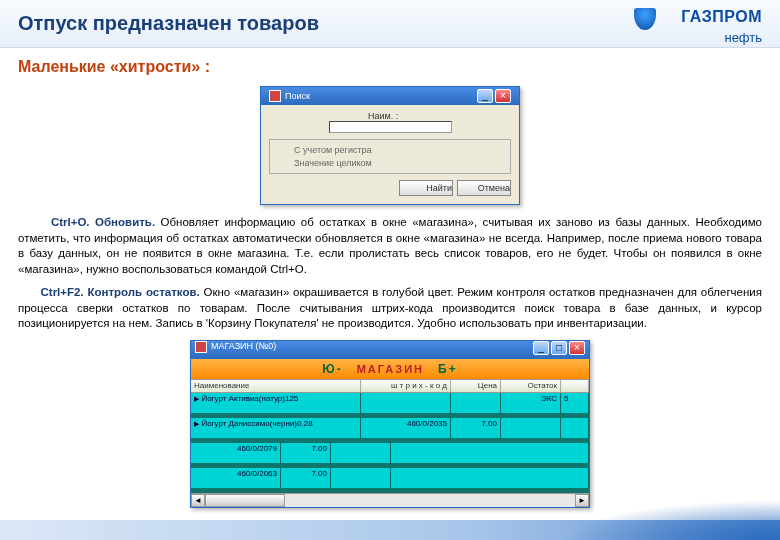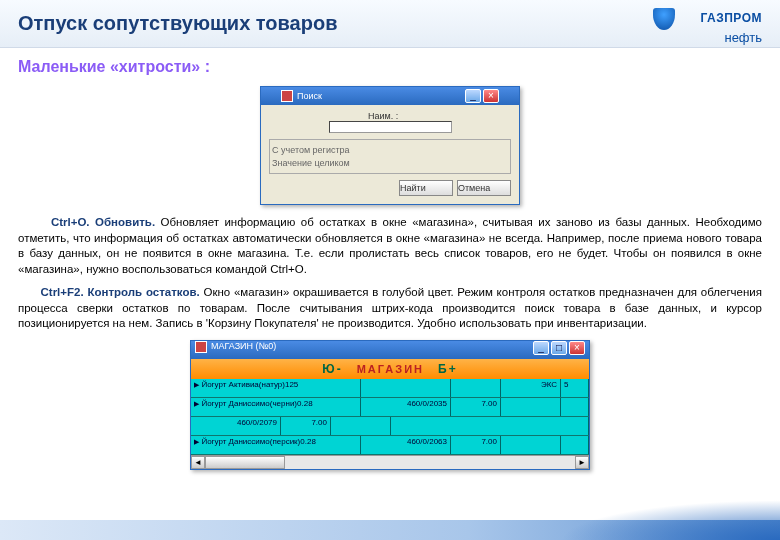--- a/index.html
+++ b/index.html
@@ -1,70 +1,70 @@
 <!DOCTYPE html>
 <html><head>
 <meta charset="utf-8">
 <style>
   * { box-sizing: border-box; margin: 0; padding: 0; }
   body { width: 780px; height: 540px; font-family: Arial, sans-serif; background: #fff; position: relative; overflow: hidden; }
   .header { height: 48px; background: linear-gradient(#f7fbff,#e6eef7); border-bottom: 1px solid #d0dae8; display: flex; align-items: center; padding: 0 18px; }
   .header h1 { color: #1a3e78; font-size: 20px; font-weight: bold; }
   .logo { position: absolute; right: 18px; top: 8px; text-align: right; font-size: 10px; color: #0a4ea3; line-height: 1; }
   .logo .g { display: inline-block; width: 22px; height: 22px; background: radial-gradient(circle at 50% 30%, #3fa0ff, #0a4ea3); border-radius: 3px 3px 50% 50% / 3px 3px 70% 70%; vertical-align: middle; margin-right: 4px; }
-  .logo .t1 { font-weight: bold; font-size: 12px; letter-spacing: .5px; margin-left: 21px; }
+  .logo .t1 { font-weight: bold; font-size: 16px; letter-spacing: .5px; margin-left: 21px; }
   .content { padding: 10px 18px 0; }
-  .subtitle { font-size: 16px; font-weight: bold; color: #8b5cf6; margin-bottom: 10px; }
+  .subtitle { font-size: 16px; font-weight: bold; color: #c2410c; margin-bottom: 10px; }
   p { font-size: 11.5px; color: #000; text-align: justify; margin-bottom: 8px; line-height: 1.35; }
   .cmd { color: #1a3e78; font-weight: bold; }
   .fig { text-align: center; margin: 4px 0 10px; }
   
   .dlg { display: inline-block; width: 260px; border: 1px solid #2a6abf; background: #ece9d8; font-size: 9px; text-align: left; box-shadow: 2px 2px 4px rgba(0,0,0,.3); }
-  .dlg .tb { height: 18px; background: linear-gradient(#4a8be4,#2a6abf); display: flex; align-items: center; padding: 0 20px; color: #fff; }
+  .dlg .tb { height: 18px; background: linear-gradient(#4a8be4,#2a6abf); display: flex; align-items: center; padding: 0 8px; color: #fff; }
   .dlg .tb .ico { width: 12px; height: 12px; background: #c44; margin-right: 4px; border: 1px solid #fff; }
   .dlg .tb .ttl { flex: 1; }
   .dlg .tb .btn { width: 16px; height: 14px; margin-left: 2px; background: linear-gradient(#f88,#c33); border: 1px solid #fff; border-radius: 2px; color: #fff; text-align: center; line-height: 12px; font-size: 10px; }
   .dlg .tb .btn.min { background: linear-gradient(#bcd8ff,#6ba8e8); color: #003; }
   .dlg .body { padding: 6px 8px 8px; }
   .dlg .row { display: flex; align-items: center; margin-bottom: 6px; flex-direction: column; }
   .dlg .row label { width: 44px; color: #333; }
   .dlg .row input { flex: 1; height: 15px; border: 1px inset #999; background: #fff; font-size: 9px; padding: 0 2px; }
   .dlg .grps { display: flex; gap: 6px; }
-  .fs { border: 1px solid #aaa; padding: 4px 2px; flex: 1; }
+  .fs { border: 1px solid #aaa; padding: 4px 24px; flex: 1; }
   .fs div { color: #666; line-height: 1.4; }
   .dlg .bot { display: flex; justify-content: flex-end; gap: 4px; margin-top: 6px; }
-  .dlg .bot .b { width: 54px; height: 16px; background: linear-gradient(#fff,#ddd); border: 1px solid #888; text-align: left; line-height: 14px; color: #333; }
+  .dlg .bot .b { width: 54px; height: 16px; background: linear-gradient(#fff,#ddd); border: 1px solid #888; text-align: right; line-height: 14px; color: #333; }
   
   .store { display: inline-block; width: 400px; border: 1px solid #2a6abf; background: #ece9d8; font-size: 9px; text-align: left; box-shadow: 2px 2px 4px rgba(0,0,0,.3); }
   .store .tb { height: 18px; background: linear-gradient(#4a8be4,#2a6abf); display: flex; align-items: flex-start; padding: 0 4px; color: #fff; }
   .store .tb .ico { width: 12px; height: 12px; background: #c44; margin-right: 4px; border: 1px solid #fff; }
   .store .tb .ttl { flex: 1; }
   .store .tb .btn { width: 16px; height: 14px; margin-left: 2px; background: linear-gradient(#bcd8ff,#6ba8e8); border: 1px solid #fff; border-radius: 2px; text-align: center; line-height: 12px; font-size: 10px; color: #003; }
   .store .tb .btn.cl { background: linear-gradient(#f88,#c33); color: #fff; }
   .store .bar { height: 20px; background: linear-gradient(#ffb347,#ff8c00); display: flex; align-items: center; justify-content: center; gap: 14px; color: #b22; font-weight: bold; font-size: 11px; letter-spacing: 2px; }
   .store .bar .nav { color: #064; font-size: 12px; }
   .store .hdr { height: 14px; background: linear-gradient(#fff,#dfe7cf); border-top: 1px solid #999; border-bottom: 1px solid #999; display: flex; font-size: 8px; color: #333; }
   .store .hdr div { border-right: 1px solid #aaa; padding: 1px 3px; }
   .store .rows { background: #00d4d4; }
-  .store .r { display: flex; height: 19px; border-bottom: 1px solid #0f766e; font-size: 8px; color: #003; }
+  .store .r { display: flex; height: 25px; border-bottom: 5px solid #0f766e; font-size: 8px; color: #003; }
   .store .r div { border-right: 1px solid #066; padding: 1px 3px; overflow: hidden; white-space: nowrap; }
   .c1 { width: 170px; } .c2 { width: 90px; text-align: right; } .c3 { width: 50px; text-align: right; } .c4 { width: 60px; text-align: right; } .c5 { flex: 1; }
   .r .c1::before { content: "▶"; color: #003; margin-right: 2px; font-size: 7px; }
   .store .sb { height: 14px; background: #ece9d8; border-top: 1px solid #999; display: flex; }
   .store .sb .track { flex: 1; background: #e8e8e8; display: flex; }
   .store .sb .thumb { width: 80px; background: linear-gradient(#fff,#ccc); border: 1px solid #999; }
   .store .sb .arr { width: 14px; background: linear-gradient(#fff,#ccc); border: 1px solid #999; text-align: center; line-height: 12px; font-size: 8px; }
   .footer { position: absolute; bottom: 0; left: 0; right: 0; height: 20px; background: linear-gradient(90deg, #dce8f7 0%, #a8c6ea 60%, #5a8fd0 100%); }
   .footer::after { content: ""; position: absolute; right: 0; bottom: 0; width: 220px; height: 40px; background: radial-gradient(ellipse at bottom right, #2a6abf 0%, transparent 70%); }
 </style>
 </head>
 <body>
 
 <div class="header">
-  <h1>Отпуск сопутствующих товаров</h1>
+  <h1>Отпуск предназначен товаров</h1>
 </div>
 <div class="logo">
   <span class="g"></span><span class="t1">ГАЗПРОМ</span>
   <div style="font-size:13px;margin-top:1px">нефть</div>
 </div>
 
 <div class="content">
   <div class="subtitle">Маленькие «хитрости» :</div>
 
 
@@ -106,20 +106,27 @@
         <span class="ttl">МАГАЗИН (№0)</span>
         <span class="btn">_</span>
         <span class="btn">□</span>
         <span class="btn cl">×</span>
       </div>
       <div class="bar">
         <span class="nav">Ю-</span>
         <span>МАГАЗИН</span>
         <span class="nav">Б+</span>
       </div>
+      <div class="hdr">
+        <div class="c1">Наименование</div>
+        <div class="c2">ш т р и х - к о д</div>
+        <div class="c3">Цена</div>
+        <div class="c4">Остаток</div>
+        <div class="c5"></div>
+      </div>
       <div class="rows">
         <div class="r">
             <div class="c1">Йогурт Активиа(натур)125</div>
             <div class="c2"></div>
             <div class="c3"></div>
             <div class="c4">ЭКС</div>
             <div class="c5">5</div>
           </div>
         <div class="r">
             <div class="c1">Йогурт Даниссимо(черни)0.28</div>
@@ -128,21 +135,20 @@
             <div class="c4"></div>
             <div class="c5"></div>
           </div>
         <div class="r">
             <div class="c2">460/0/2079</div>
             <div class="c3">7.00</div>
             <div class="c4"></div>
             <div class="c5"></div>
           </div>
         <div class="r">
-            <div class="c1">Йогурт Даниссимо(персик)0.28</div>
             <div class="c2">460/0/2063</div>
             <div class="c3">7.00</div>
             <div class="c4"></div>
             <div class="c5"></div>
           </div>
       </div>
       <div class="sb">
         <div class="arr">◄</div>
         <div class="track">
             <div class="thumb"></div>

